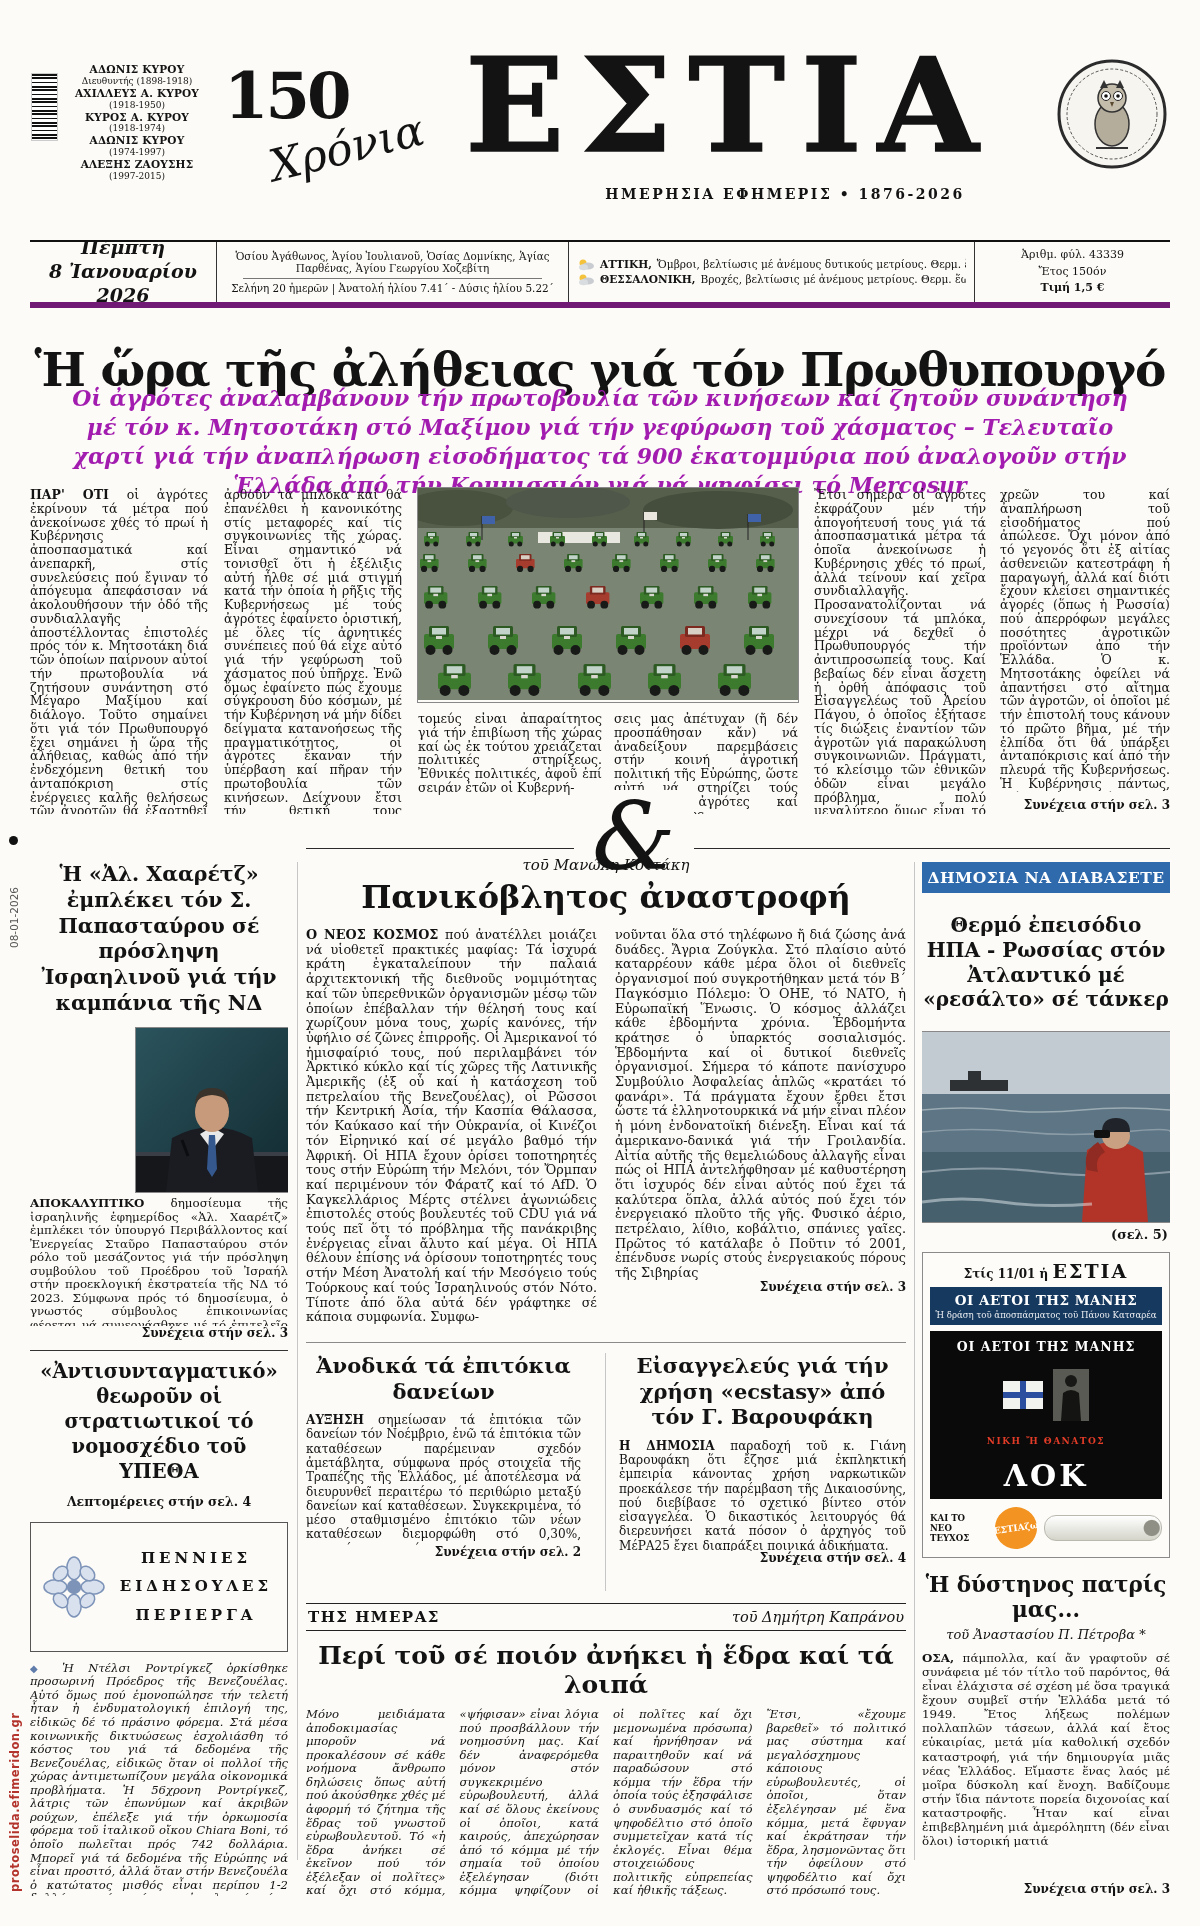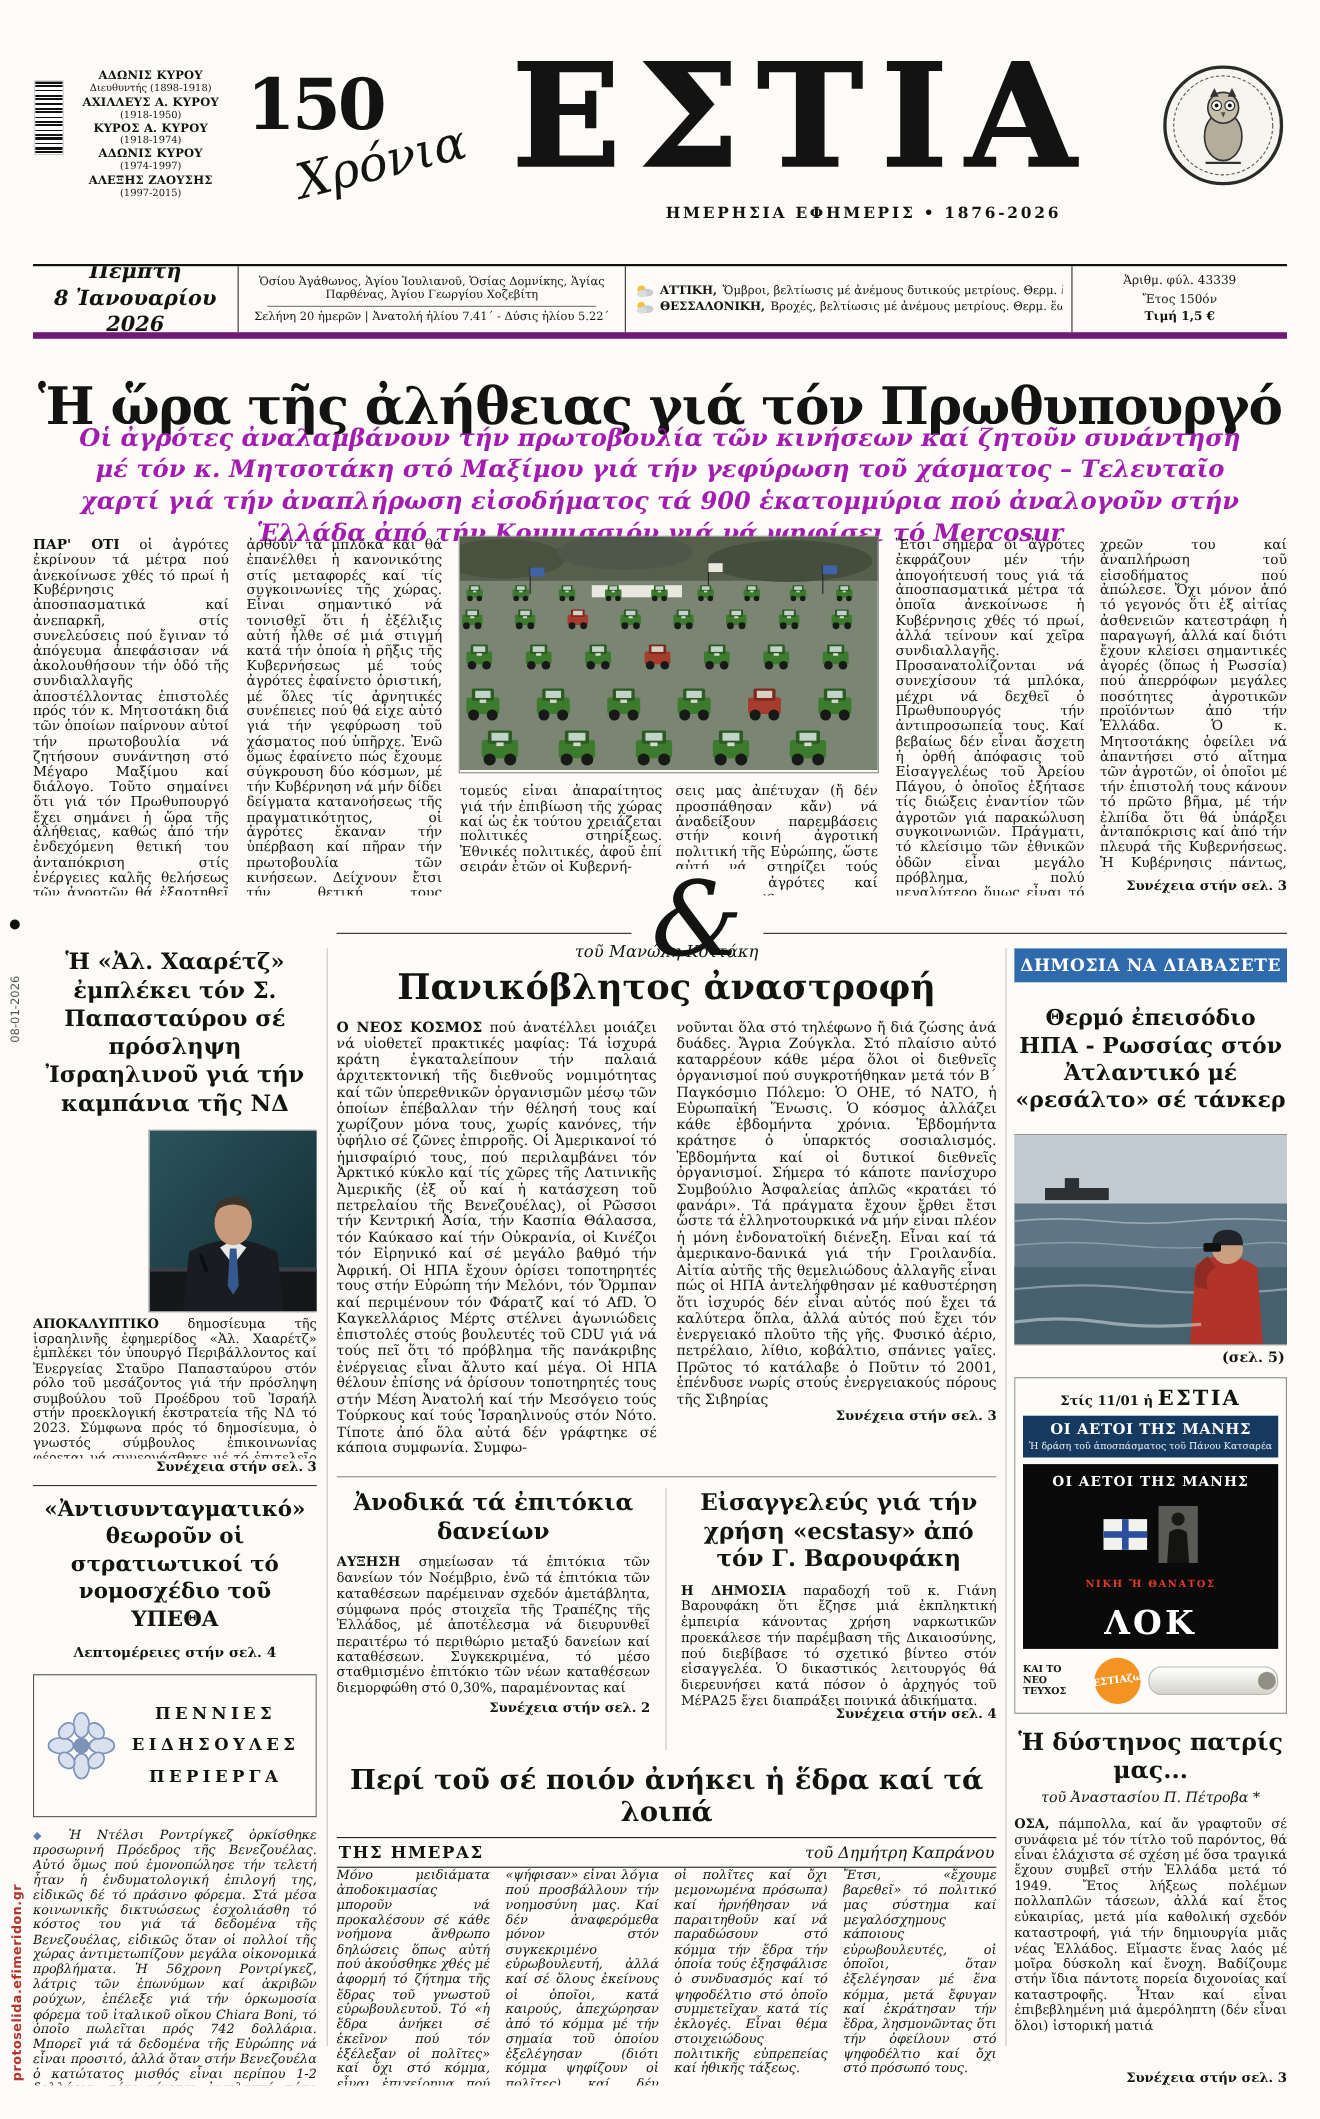--- a/index.html
+++ b/index.html
@@ -74,21 +74,21 @@
   .p-item{font-style:italic;margin-bottom:9px}
   .p-bullet{color:#5f7cab;font-style:normal;font-family:"DejaVu Sans",sans-serif;font-size:10px}
 
   
   #zone-center{position:absolute;left:306px;top:856px;width:600px;height:1040px;overflow:hidden}
   #kt-byline{text-align:center;font-style:italic;font-size:15px}
   #kt-title{text-align:center;font-size:32px;font-weight:bold;margin:4px 0 12px}
   #kt-cols{display:grid;grid-template-columns:1fr 1fr;gap:18px;height:402px;overflow:hidden;font-size:12.8px;line-height:1.15;text-align:justify}
   .center-rule{border:none;border-top:1px solid #8a8a8a;margin:12px 0 10px}
   #bottom-row{display:grid;grid-template-columns:1fr 1fr;min-height:238px}
-  #loans{padding-right:14px;border-right:1px solid #c6c6c6}
+  #loans{padding-right:24px;border-right:1px solid #c6c6c6}
   #pros{padding-left:13px}
   .br-title{text-align:center;font-size:21px;font-weight:bold;line-height:1.22;margin-bottom:9px}
   .br-text{font-size:12.1px;line-height:1.18;text-align:justify;overflow:hidden}
   #loans .br-text{height:132px}
   #pros .br-text{height:112px}
   #imeras{margin-top:12px}
   #imeras-head{border-top:1.5px solid #222;border-bottom:1px solid #222;padding:4px 2px;display:flex;justify-content:space-between;align-items:baseline}
   #imeras-label{font-size:15px;font-weight:bold;letter-spacing:1.5px}
   #imeras-byline{font-style:italic;font-size:14.5px}
   #imeras-title{text-align:center;font-size:25px;font-weight:bold;margin:10px 0 9px}
@@ -396,25 +396,25 @@
     <div id="pros">
       <div class="br-title">Εἰσαγγελεύς γιά τήν χρήση «ecstasy» ἀπό τόν Γ. Βαρουφάκη</div>
       <div class="br-text">
         <span class="intro">Η ΔΗΜΟΣΙΑ</span>
         <span>παραδοχή τοῦ κ. Γιάνη Βαρουφάκη ὅτι ἔζησε μιά ἐκπληκτική ἐμπειρία κάνοντας χρήση ναρκωτικῶν προεκάλεσε τήν παρέμβαση τῆς Δικαιοσύνης, πού διεβίβασε τό σχετικό βίντεο στόν εἰσαγγελέα. Ὁ δικαστικός λειτουργός θά διερευνήσει κατά πόσον ὁ ἀρχηγός τοῦ ΜέΡΑ25 ἔχει διαπράξει ποινικά ἀδικήματα.</span>
       </div>
       <div class="cont">Συνέχεια στήν σελ. 4</div>
     </div>
   </div>
   <div id="imeras">
-    <div id="imeras-title">Περί τοῦ σέ ποιόν ἀνήκει ἡ ἕδρα καί τά λοιπά</div>
     <div id="imeras-head">
       <span id="imeras-label">ΤΗΣ ΗΜΕΡΑΣ</span>
       <span id="imeras-byline">τοῦ Δημήτρη Καπράνου</span>
     </div>
+    <div id="imeras-title">Περί τοῦ σέ ποιόν ἀνήκει ἡ ἕδρα καί τά λοιπά</div>
     <div id="imeras-cols">
       <div>Μόνο μειδιάματα ἀποδοκιμασίας μποροῦν νά προκαλέσουν σέ κάθε νοήμονα ἄνθρωπο δηλώσεις ὅπως αὐτή πού ἀκούσθηκε χθές μέ ἀφορμή τό ζήτημα τῆς ἕδρας τοῦ γνωστοῦ εὐρωβουλευτοῦ. Τό «ἡ ἕδρα ἀνήκει σέ ἐκεῖνον πού τόν ἐξέλεξαν οἱ πολῖτες» καί ὄχι στό κόμμα, εἶναι ἐπιχείρημα πού δέν ἀντέχει σέ σοβαρή κριτική.</div>
       <div>«ψήφισαν» εἶναι λόγια πού προσβάλλουν τήν νοημοσύνη μας. Καί δέν ἀναφερόμεθα μόνον στόν συγκεκριμένο εὐρωβουλευτή, ἀλλά καί σέ ὅλους ἐκείνους οἱ ὁποῖοι, κατά καιρούς, ἀπεχώρησαν ἀπό τό κόμμα μέ τήν σημαία τοῦ ὁποίου ἐξελέγησαν (διότι κόμμα ψηφίζουν οἱ πολῖτες) καί δέν παρέδωσαν τήν ἕδρα.</div>
       <div>οἱ πολῖτες καί ὄχι μεμονωμένα πρόσωπα) καί ἠρνήθησαν νά παραιτηθοῦν καί νά παραδώσουν στό κόμμα τήν ἕδρα τήν ὁποία τούς ἐξησφάλισε ὁ συνδυασμός καί τό ψηφοδέλτιο στό ὁποῖο συμμετεῖχαν κατά τίς ἐκλογές. Εἶναι θέμα στοιχειώδους πολιτικῆς εὐπρεπείας καί ἠθικῆς τάξεως.</div>
       <div>
         <span>Ἔτσι, «ἔχουμε βαρεθεῖ» τό πολιτικό μας σύστημα καί μεγαλόσχημους κάποιους εὐρωβουλευτές, οἱ ὁποῖοι, ὅταν ἐξελέγησαν μέ ἕνα κόμμα, μετά ἔφυγαν καί ἐκράτησαν τήν ἕδρα, λησμονῶντας ὅτι τήν ὀφείλουν στό ψηφοδέλτιο καί ὄχι στό πρόσωπό τους.</span>
         
       </div>
     </div>
   </div>

